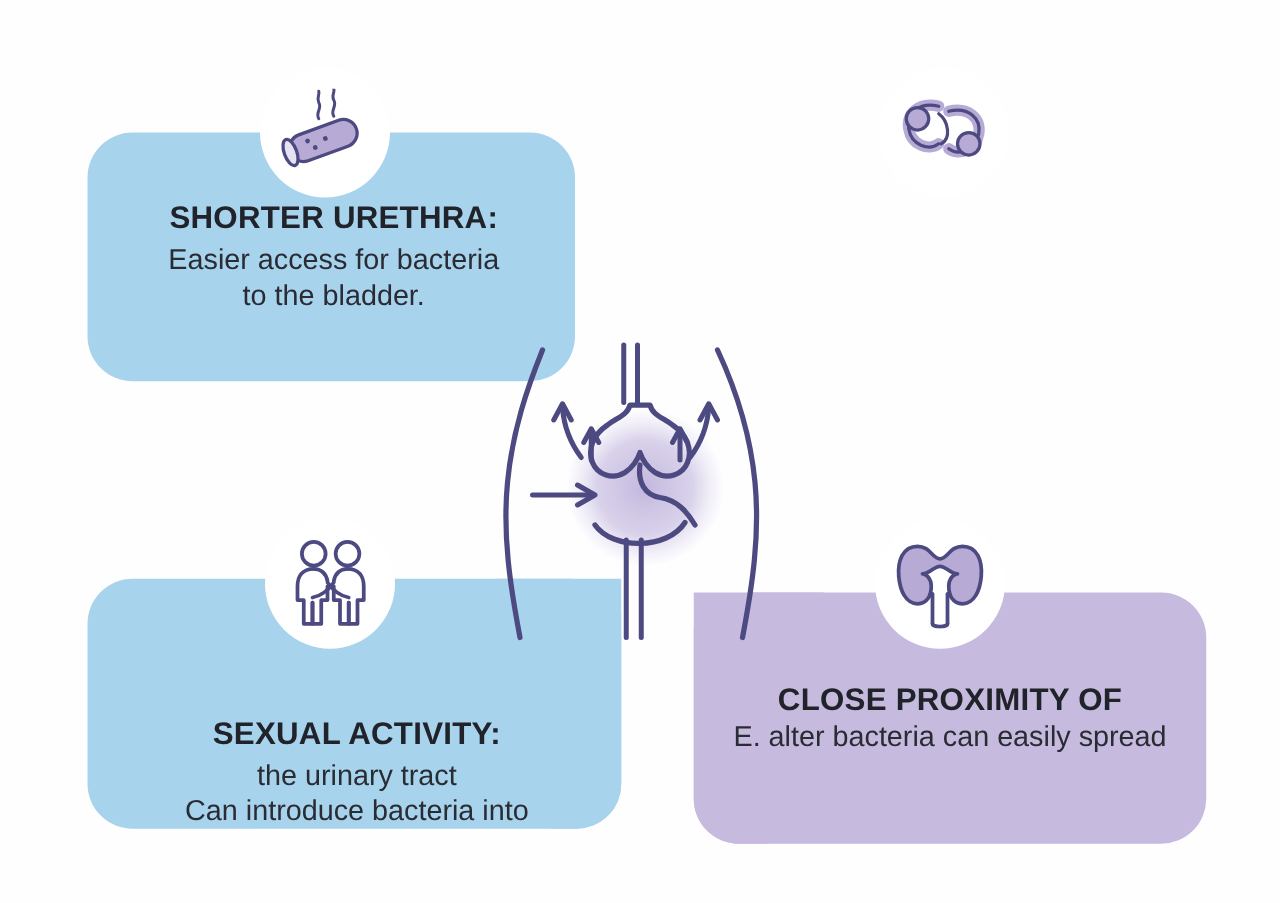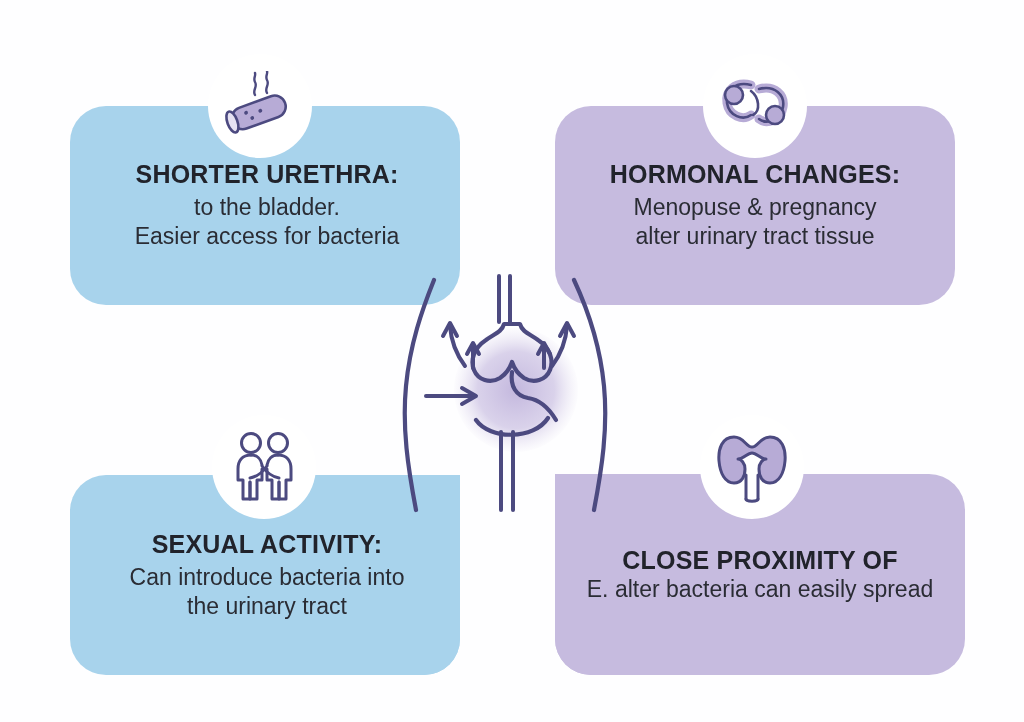--- a/index.html
+++ b/index.html
@@ -52,22 +52,23 @@
     left: 70px; top: 106px; width: 390px; height: 199px;
     border-radius: 36px 36px 36px 36px;
   }
   
   #card-hormonal-changes {
     left: 555px; top: 106px; width: 400px; height: 199px;
     border-radius: 36px;
   }
   
   #card-sexual-activity {
-    left: 70px; top: 475px; width: 390px; height: 200px;
+    left: 70px; top: 463px; width: 427px; height: 200px;
     border-radius: 36px 0 36px 36px;
+    justify-content: flex-end;
   }
   #card-sexual-activity .step {
     position: absolute;
     right: 0; top: 28px;
     width: 56px; height: 172px;
     background: #a8d3ec;
     border-radius: 0 0 36px 0;
   }
   #card-sexual-activity .step-fill {
     position: absolute;
@@ -121,36 +122,31 @@
   }
   #central-illustration svg { display: block; }
 </style>
 </head>
 <body>
 
 <div id="infographic">
 
   <div class="card card-blue" id="card-shorter-urethra">
     <div class="card-title">SHORTER URETHRA:</div>
+    <div class="card-body">Easier access for bacteria</div>
     <div class="card-body">to the bladder.</div>
-    <div class="card-body">Easier access for bacteria</div>
-  </div>
-
-  <div class="card card-purple" id="card-hormonal-changes">
-    <div class="card-title">HORMONAL CHANGES:</div>
-    <div class="card-body">Menopuse &amp; pregnancy</div>
-    <div class="card-body">alter urinary tract tissue</div>
-  </div>
+  </div>
+
 
   <div class="card card-blue" id="card-sexual-activity">
     <div class="step"></div>
     <div class="step-fill"></div>
     <div class="card-title" style="position:relative;z-index:2;">SEXUAL ACTIVITY:</div>
+    <div class="card-body" style="position:relative;z-index:2;">the urinary tract</div>
     <div class="card-body" style="position:relative;z-index:2;">Can introduce bacteria into</div>
-    <div class="card-body" style="position:relative;z-index:2;">the urinary tract</div>
   </div>
 
   <div class="card card-purple" id="card-close-proximity">
     <div class="step"></div>
     <div class="step-fill"></div>
     <div class="card-title" style="position:relative;z-index:2;margin-bottom:0;">CLOSE PROXIMITY OF</div>
     <div class="card-body" style="position:relative;z-index:2;">E. alter bacteria can easily spread</div>
   </div>
 
   <div class="icon-badge" id="icon-badge-urethra">

